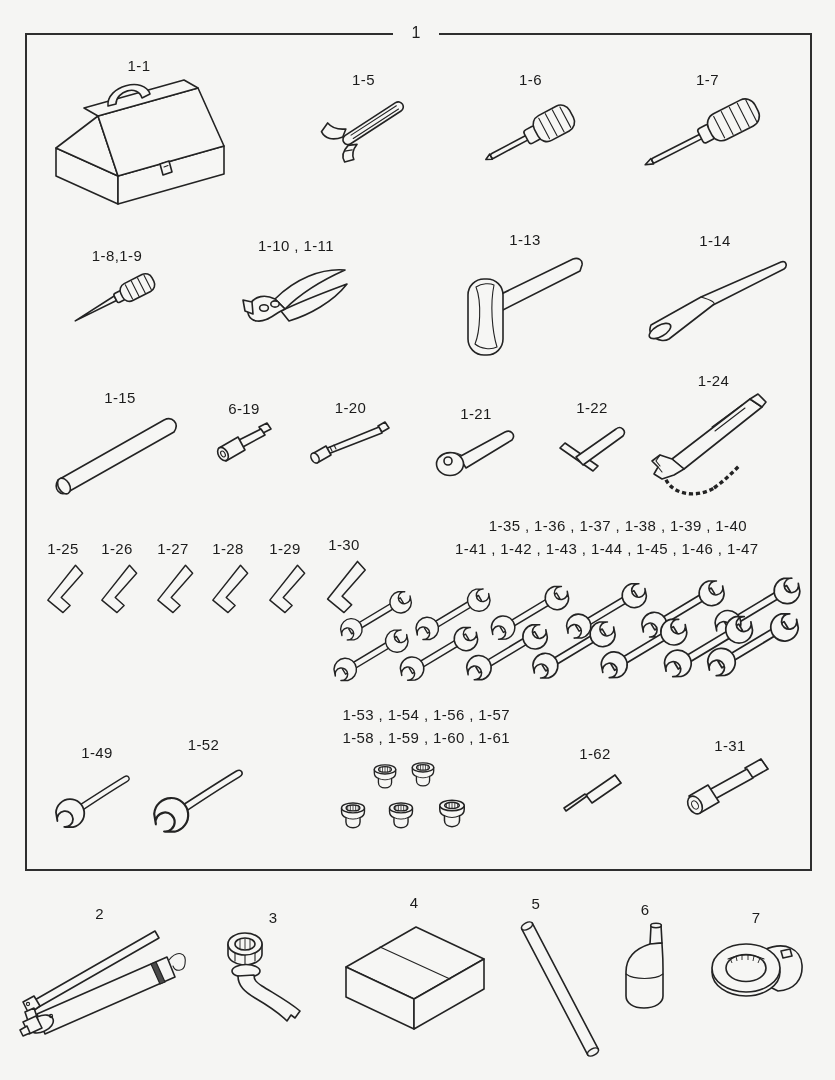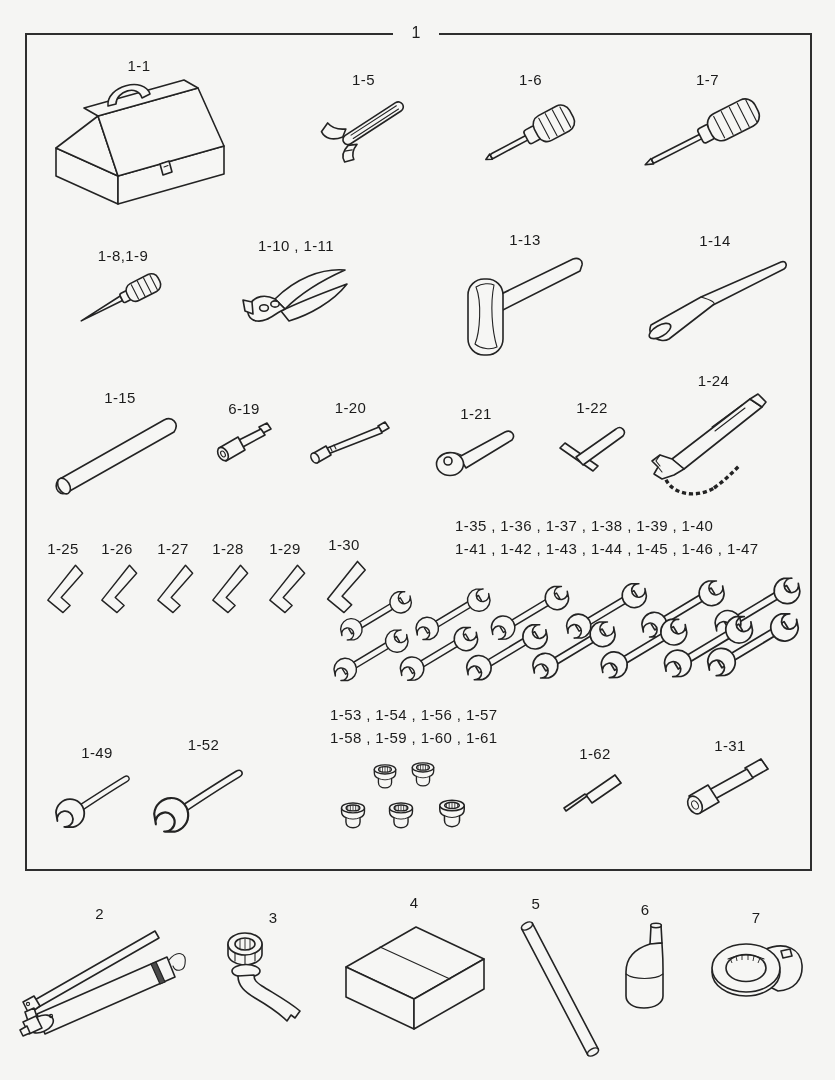--- a/index.html
+++ b/index.html
@@ -5,21 +5,21 @@
   html,body{margin:0;padding:0;background:#f5f5f3;}
   #stage{position:relative;width:835px;height:1080px;background:#f5f5f3;
          font-family:"Liberation Sans",sans-serif;color:#1c1c1c;overflow:hidden;}
   .frame{position:absolute;left:25px;top:33px;width:783px;height:834px;border:2px solid #2e2e2e;}
   .frame-lbl{position:absolute;left:393px;top:24px;width:46px;text-align:center;background:#f5f5f3;
              font-size:16px;z-index:3;}
   .item{position:absolute;}
   .lbl{position:absolute;bottom:100%;left:50%;transform:translateX(-50%);margin-bottom:4px;
        font-size:15px;letter-spacing:.4px;white-space:nowrap;color:#1b1b1b;}
   .lbl-left{left:26%;}
-  .setlbl{position:absolute;text-align:left;font-size:15px;letter-spacing:.4px;line-height:23px;white-space:nowrap;}
+  .setlbl{position:absolute;text-align:right;font-size:15px;letter-spacing:.4px;line-height:23px;white-space:nowrap;}
   svg{display:block;overflow:visible;}
   .s{fill:#f6f6f4;stroke:#232323;stroke-width:1.6;stroke-linejoin:round;stroke-linecap:round;}
   .ln{fill:none;stroke:#232323;stroke-width:1.1;stroke-linecap:round;}
   .hl{fill:none;stroke:#232323;stroke-width:.9;}
   .ch{fill:none;stroke:#232323;stroke-width:3.4;stroke-dasharray:4.2 2.8;stroke-linecap:butt;}
   .dk{fill:#4a4a4a;stroke:#232323;stroke-width:1.2;}
 </style>
 </head>
 <body>
 
@@ -101,21 +101,21 @@
       <g transform="rotate(-27 62 46)">
         <path class="s" d="M9,42 L1,45 L9,48 Z"></path>
         <rect class="s" x="9" y="42.5" width="56" height="5" rx="2"></rect>
         <rect class="s" x="63" y="37" width="13" height="16" rx="3"></rect>
         <rect class="s" x="74" y="30.5" width="52" height="29" rx="11"></rect>
         <path class="ln" d="M84,33 L84,57 M93,32 L93,58 M102,32 L102,58 M111,32 L111,58 M120,33 L120,57"></path>
       </g>
     </svg>
   </div>
 
-  <div class="item" style="left:72px;top:268px">
+  <div class="item" style="left:66px;top:268px">
     <div class="lbl">1-8,1-9</div>
     <svg width="102" height="62" viewBox="0 0 102 62">
       <g transform="rotate(-27 48 32)">
         <path class="s" d="M50,28.5 L4,33 L50,33.5 Z"></path>
         <rect class="s" x="50" y="26.5" width="9" height="10" rx="2"></rect>
         <rect class="s" x="57" y="22" width="35" height="19" rx="7.5"></rect>
         <path class="ln" d="M65,23.5 L65,39.5 M72,23 L72,40.5 M79,23 L79,40.5 M86,23.5 L86,39.5"></path>
       </g>
     </svg>
   </div>

